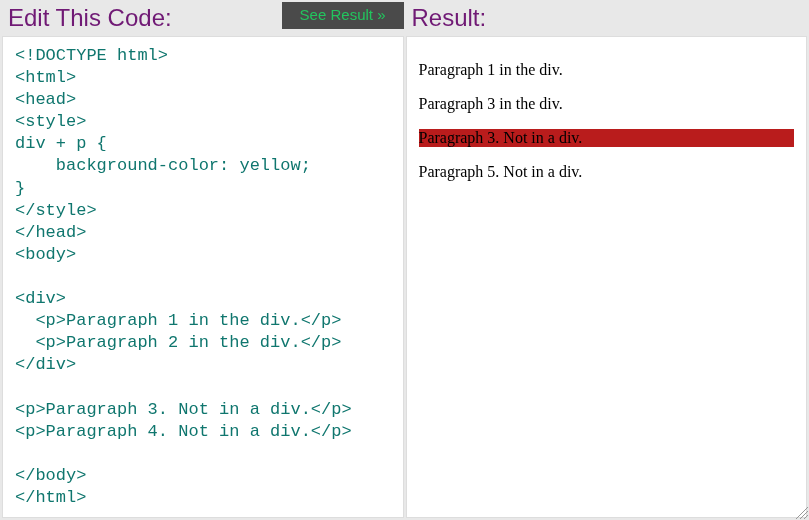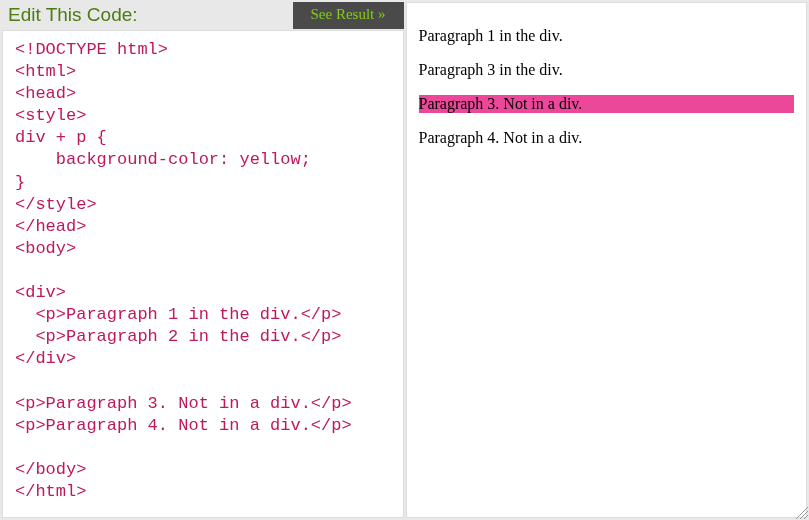--- a/index.html
+++ b/index.html
@@ -28,67 +28,67 @@
       flex: 1;
       position: relative;
     }
     .panel-left {
       flex: 1;
     }
     .panel-right {
       flex: 1;
     }
     .panel-header {
-      font-size: 19px;
-      color: #4d7c0f;
+      font-size: 24px;
+      color: #701a75;
       padding: 2px 6px 4px 6px;
       font-family: Verdana, Geneva, sans-serif;
     }
     .see-result-btn {
       position: absolute;
       top: 0;
       right: 0;
       background: #4a4a4a;
-      color: #84cc16;
+      color: #22c55e;
       border: none;
       padding: 4px 18px 6px 18px;
       font-size: 15px;
-      font-family: Liberation Serif, serif;
+      font-family: Liberation Sans, sans-serif;
       cursor: pointer;
     }
     .panel-body {
       background: #fff;
       flex: 1;
       padding: 8px 12px;
       overflow-y: auto;
       position: relative;
       border: 1px solid #ddd;
     }
     .code-editor {
       font-family: Consolas, "Courier New", monospace;
       font-size: 17px;
       line-height: 1.3;
       white-space: pre;
-      color: #be185d;
+      color: #0f766e;
       outline: none;
       border: none;
       width: 100%;
       height: 100%;
     }
     .result-body {
       font-family: Liberation Serif, serif;
       font-size: 16px;
       color: #000;
       background: #fff;
     }
     .result-body p {
       margin: 16px 0;
     }
     .highlight-yellow {
-      background-color: #ec4899;
+      background-color: #b91c1c;
     }
     
     .panel-body::-webkit-scrollbar {
       width: 12px;
     }
     .panel-body::-webkit-scrollbar-track {
       background: #f0f0f0;
     }
     .panel-body::-webkit-scrollbar-thumb {
       background: #c0c0c0;
@@ -133,25 +133,26 @@
 
 &lt;p&gt;Paragraph 3. Not in a div.&lt;/p&gt;
 &lt;p&gt;Paragraph 4. Not in a div.&lt;/p&gt;
 
 &lt;/body&gt;
 &lt;/html&gt;</div>
     </div>
   </div>
 
   <div class="panel panel-right">
+    <div class="panel-header">Result:</div>
     <div class="panel-body result-body">
       <p>Paragraph 1 in the div.</p>
       <p>Paragraph 3 in the div.</p>
       <p class="highlight-yellow">Paragraph 3. Not in a div.</p>
-      <p>Paragraph 4. Not in a div.</p>
+      <p>Paragraph 5. Not in a div.</p>
     </div>
   </div>
 
 </div>
 
 <div class="resize-handle">
   <svg width="16" height="16" viewBox="0 0 16 16">
     <line x1="3" y1="15" x2="15" y2="3" stroke="#999" stroke-width="1"></line>
     <line x1="7" y1="15" x2="15" y2="7" stroke="#999" stroke-width="1"></line>
     <line x1="11" y1="15" x2="15" y2="11" stroke="#999" stroke-width="1"></line>

